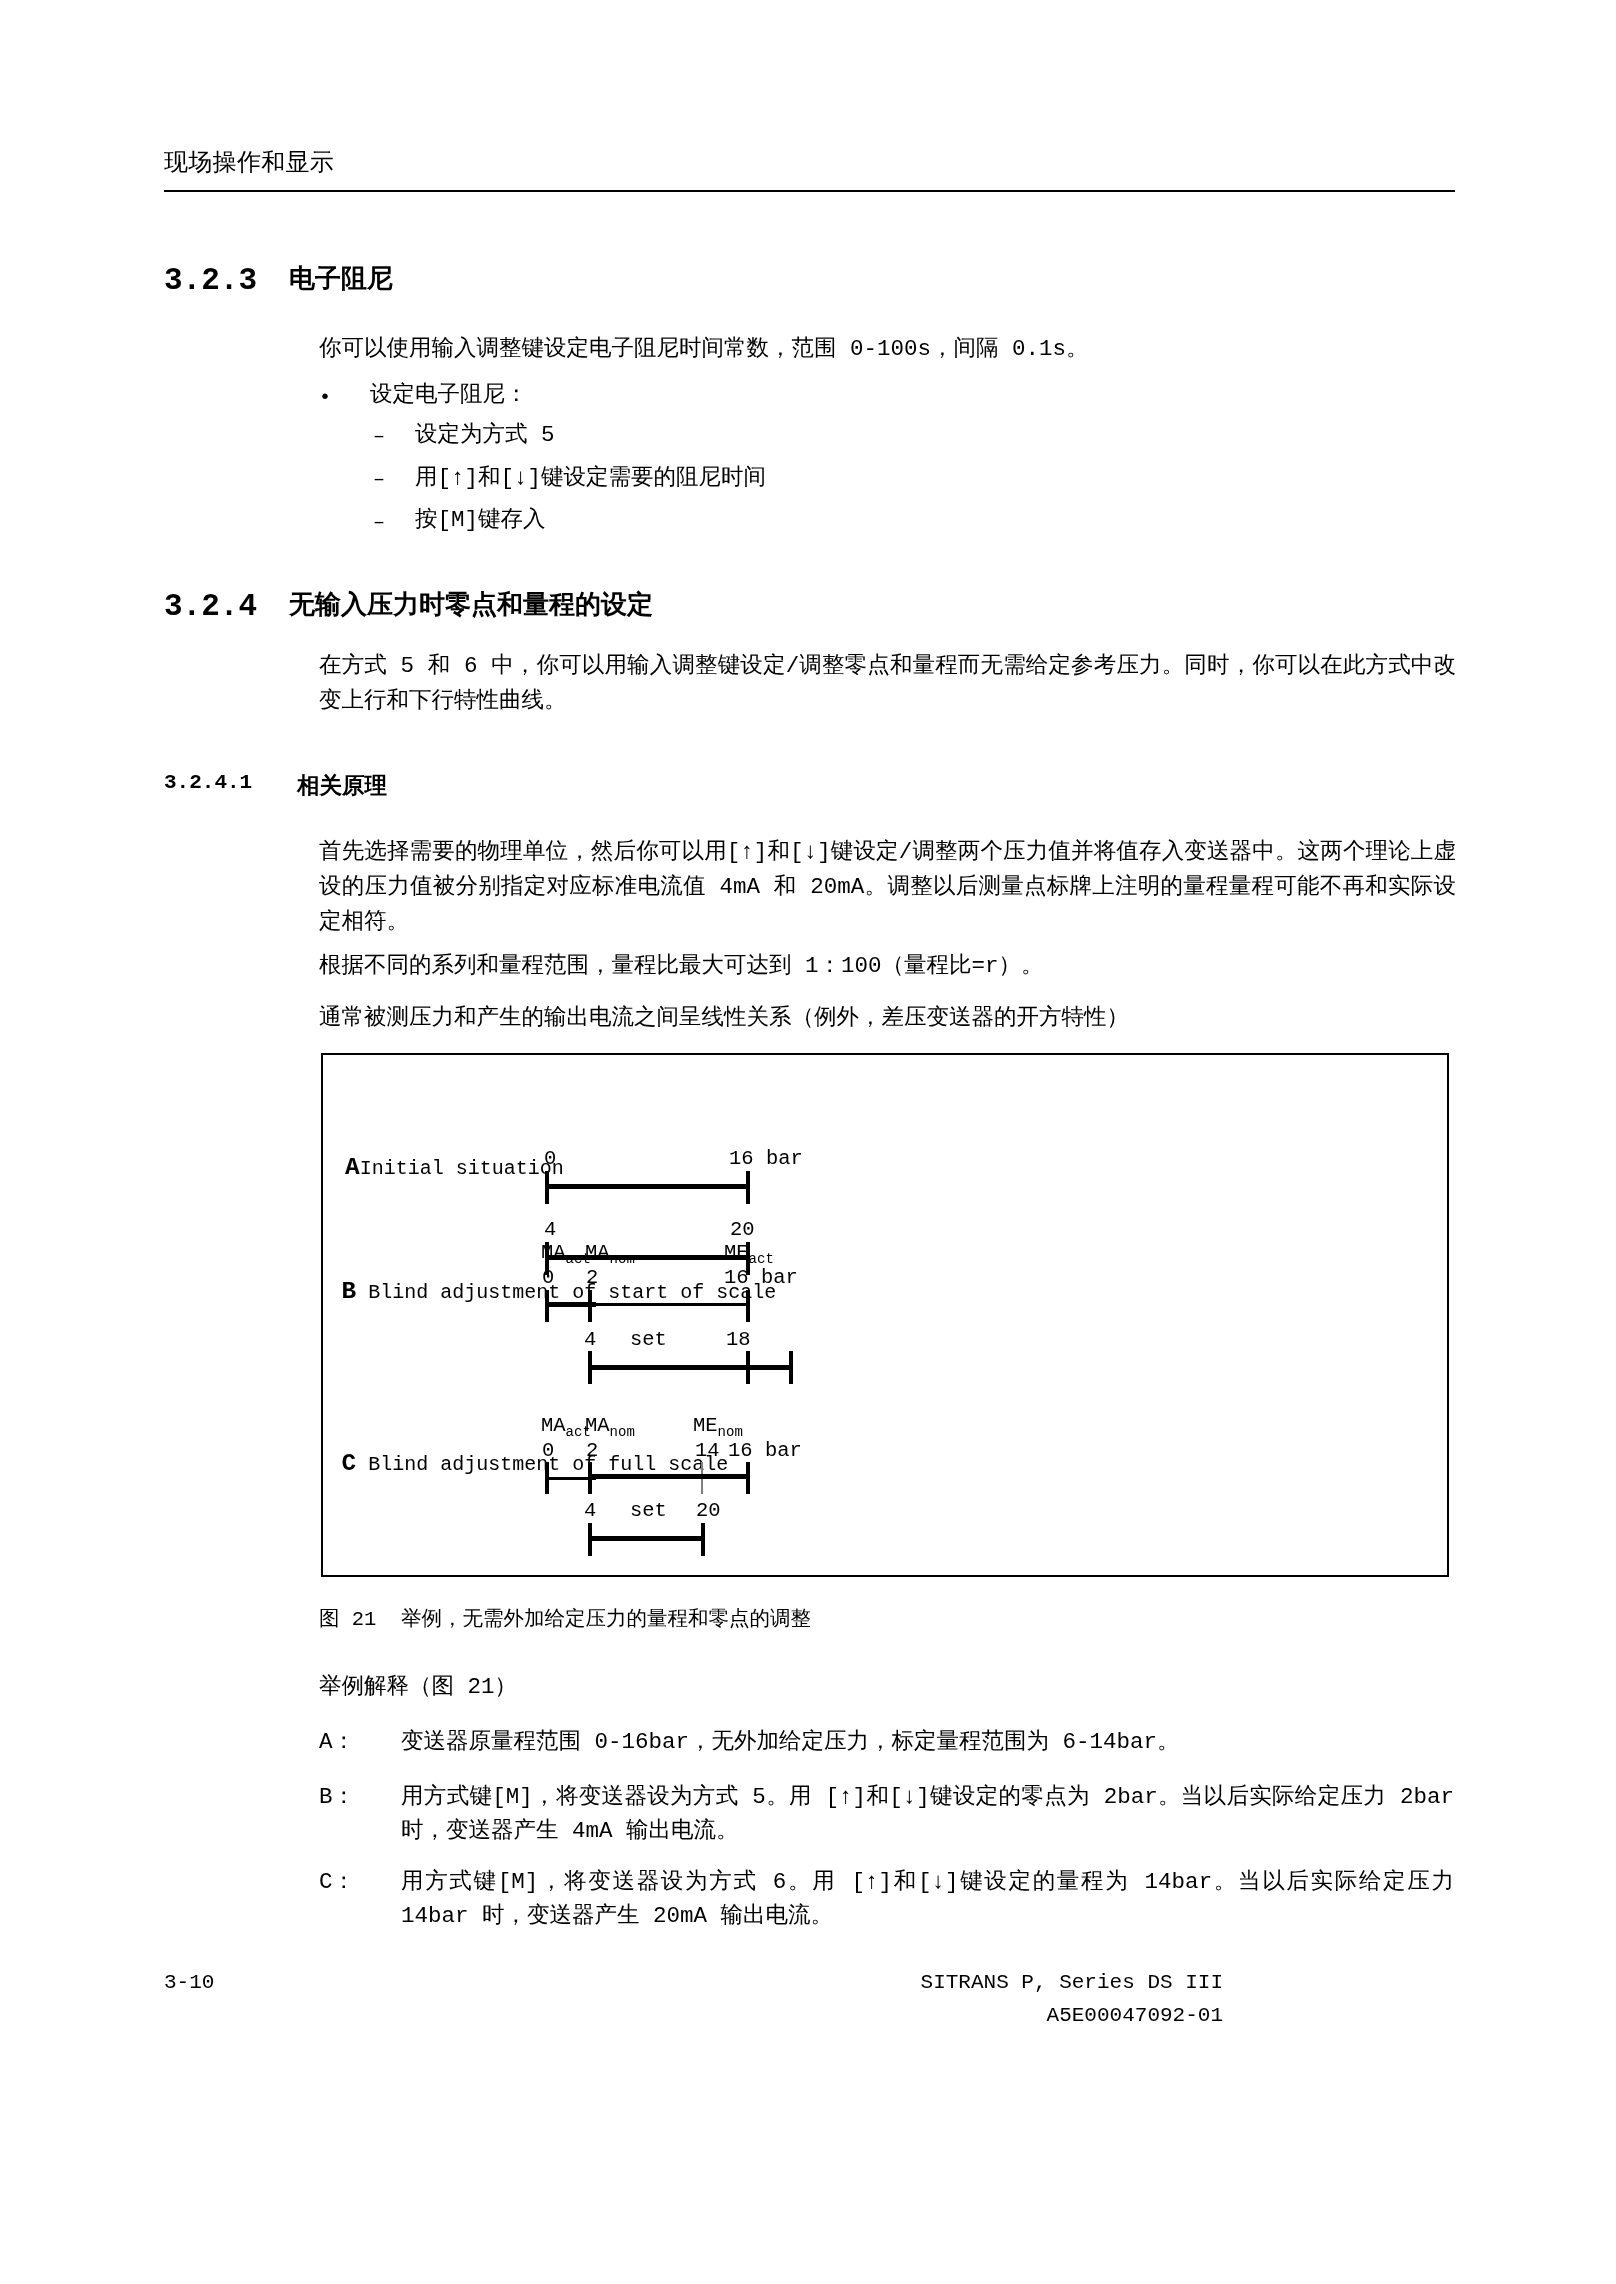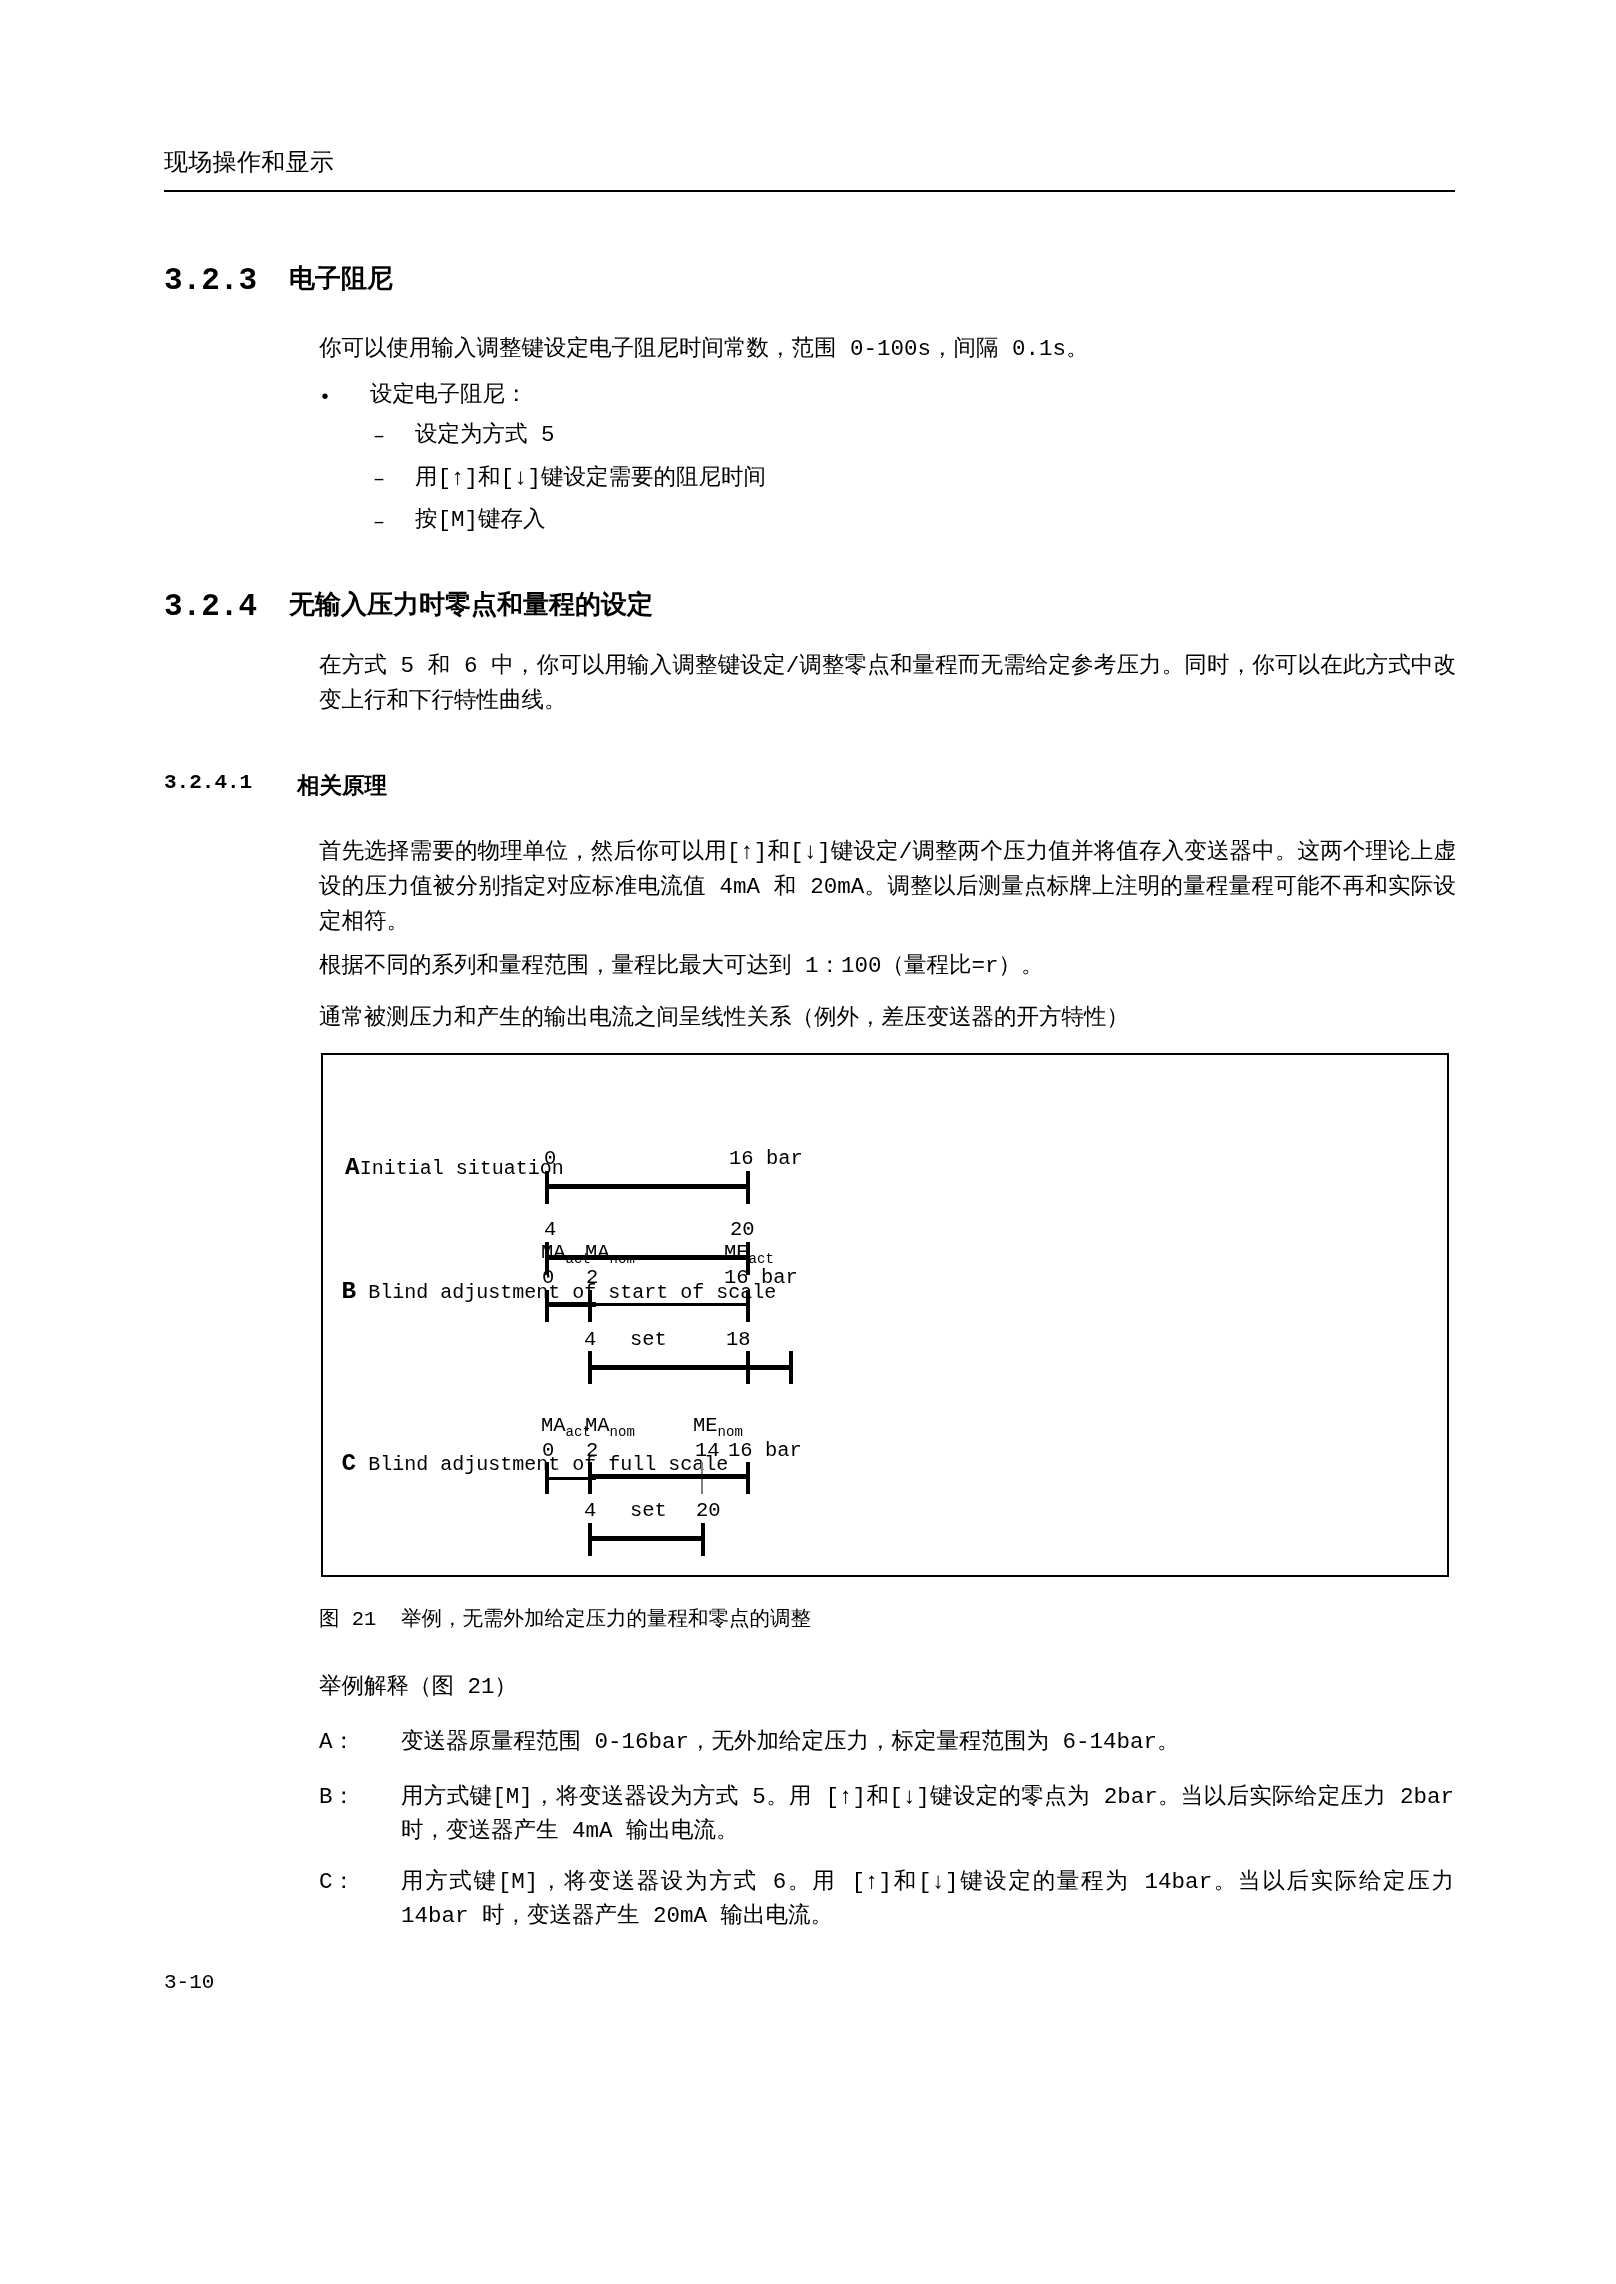--- a/index.html
+++ b/index.html
@@ -369,16 +369,20 @@
   <div class="expl-label" style="left:319px; top:1725px;">A：</div>
   <div class="expl-body" style="left:401px; top:1725px; width:1053px;">变送器原量程范围 0-16bar，无外加给定压力，标定量程范围为 6-14bar。</div>
 
   <div class="expl-label" style="left:319px; top:1780px;">B：</div>
   <div class="expl-body" style="left:401px; top:1780px; width:1053px;">用方式键[M]，将变送器设为方式 5。用 [↑]和[↓]键设定的零点为 2bar。当以后实际给定压力 2bar 时，变送器产生 4mA 输出电流。</div>
 
   <div class="expl-label" style="left:319px; top:1865px;">C：</div>
   <div class="expl-body" style="left:401px; top:1865px; width:1053px;">用方式键[M]，将变送器设为方式 6。用 [↑]和[↓]键设定的量程为 14bar。当以后实际给定压力 14bar 时，变送器产生 20mA 输出电流。</div>
 
   <div class="footer-left">3-10</div>
+  <div class="footer-right">
+    <div>SITRANS P, Series DS III</div>
+    <div>A5E00047092-01</div>
+  </div>
 
 
 </div>
 
 
 </body></html>

